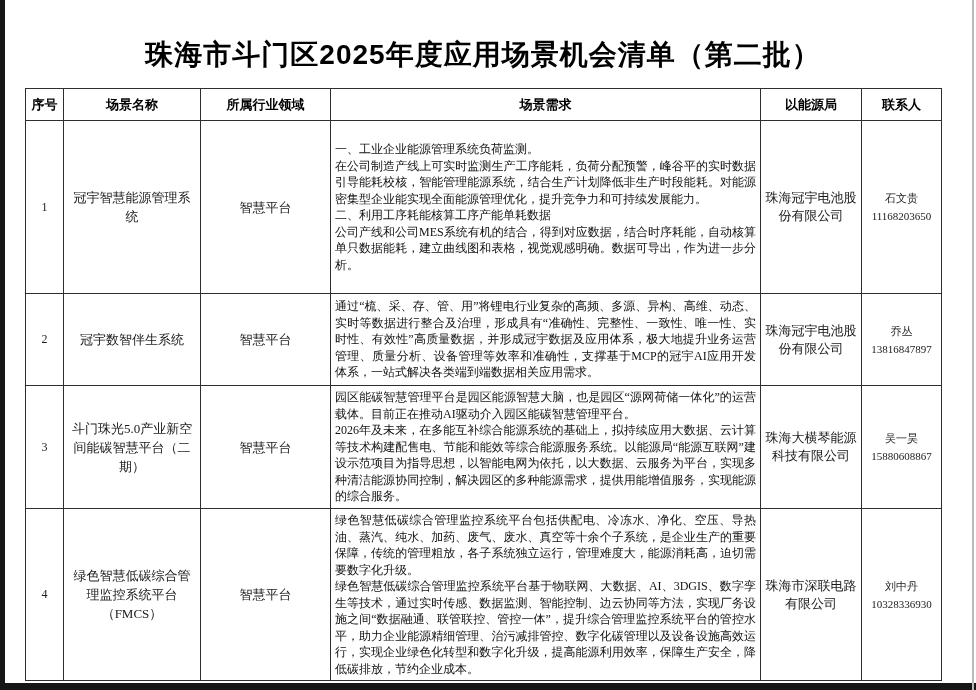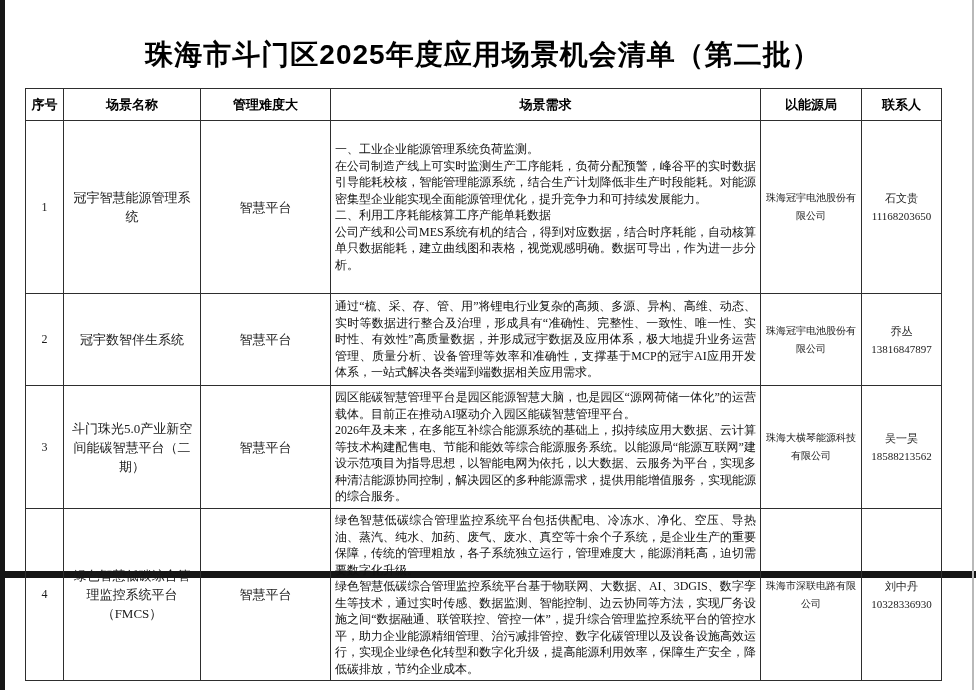--- a/index.html
+++ b/index.html
@@ -8,21 +8,21 @@
     width: 976px;
     height: 690px;
     overflow: hidden;
     background: #ffffff;
     font-family: "Liberation Serif", "DejaVu Serif", serif;
     color: #1a1a1a;
   }
   .page {
     position: relative;
     width: 976px;
-    height: 578px;
+    height: 690px;
     background: #ffffff;
   }
   .left-bar {
     position: absolute;
     left: 0; top: 0;
     width: 5px; height: 690px;
     background: #161616;
   }
   .bottom-bar {
     position: absolute;
@@ -88,21 +88,21 @@
   .demand {
     font-size: 12px;
     line-height: 16.5px;
     text-align: justify;
     text-justify: inter-ideograph;
     white-space: pre-line;
     color: #111;
   }
   td.c-owner {
     text-align: center;
-    font-size: 10px;
+    font-size: 13px;
     line-height: 18px;
     padding: 2px 7px;
   }
   td.c-contact {
     text-align: center;
     font-size: 11px;
     line-height: 18px;
   }
 </style>
 </head>
@@ -121,21 +121,21 @@
       <col style="width:137px">
       <col style="width:130px">
       <col style="width:430px">
       <col style="width:101px">
       <col style="width:80px">
     </colgroup>
     <thead>
       <tr>
         <th>序号</th>
         <th>场景名称</th>
-        <th>管理难度大</th>
+        <th>所属行业领域</th>
         <th>场景需求</th>
         <th>以能源局</th>
         <th>联系人</th>
       </tr>
     </thead>
     <tbody>
       <tr class="r1">
         <td class="c-no">1</td>
         <td class="c-name">冠宇智慧能源管理系统</td>
         <td class="c-ind">智慧平台</td>
@@ -168,21 +168,21 @@
         <td class="c-no">3</td>
         <td class="c-name">斗门珠光5.0产业新空间能碳智慧平台（二期）</td>
         <td class="c-ind">智慧平台</td>
         <td class="c-demand">
           <div class="demand">园区能碳智慧管理平台是园区能源智慧大脑，也是园区“源网荷储一体化”的运营载体。目前正在推动AI驱动介入园区能碳智慧管理平台。
 2026年及未来，在多能互补综合能源系统的基础上，拟持续应用大数据、云计算等技术构建配售电、节能和能效等综合能源服务系统。以能源局“能源互联网”建设示范项目为指导思想，以智能电网为依托，以大数据、云服务为平台，实现多种清洁能源协同控制，解决园区的多种能源需求，提供用能增值服务，实现能源的综合服务。</div>
         </td>
         <td class="c-owner">珠海大横琴能源科技有限公司</td>
         <td class="c-contact">
           <div>吴一昊</div>
-          <div>18588213562</div>
+          <div>15880608867</div>
         </td>
       </tr>
       <tr class="r4">
         <td class="c-no">4</td>
         <td class="c-name">绿色智慧低碳综合管理监控系统平台（FMCS）</td>
         <td class="c-ind">智慧平台</td>
         <td class="c-demand">
           <div class="demand">绿色智慧低碳综合管理监控系统平台包括供配电、冷冻水、净化、空压、导热油、蒸汽、纯水、加药、废气、废水、真空等十余个子系统，是企业生产的重要保障，传统的管理粗放，各子系统独立运行，管理难度大，能源消耗高，迫切需要数字化升级。
 绿色智慧低碳综合管理监控系统平台基于物联网、大数据、AI、3DGIS、数字孪生等技术，通过实时传感、数据监测、智能控制、边云协同等方法，实现厂务设施之间“数据融通、联管联控、管控一体”，提升综合管理监控系统平台的管控水平，助力企业能源精细管理、治污减排管控、数字化碳管理以及设备设施高效运行，实现企业绿色化转型和数字化升级，提高能源利用效率，保障生产安全，降低碳排放，节约企业成本。</div>
         </td>

